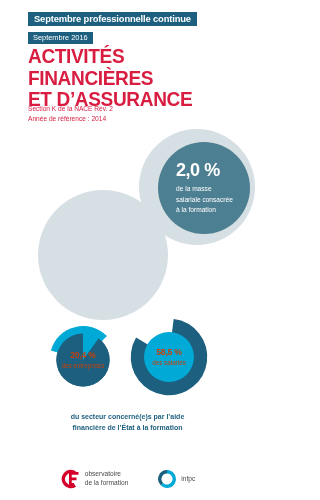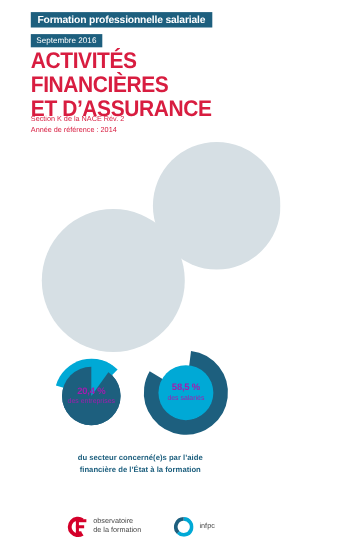--- a/index.html
+++ b/index.html
@@ -140,21 +140,21 @@
     position: absolute;
   }
   .donut svg { display: block; overflow: visible; }
   .donut-label {
     position: absolute;
     left: 0;
     right: 0;
     top: 50%;
     transform: translateY(-50%);
     text-align: center;
-    color: #a21caf;
+    color: #c2410c;
     pointer-events: none;
   }
   .donut-label .value {
     font-size: 8.6px;
     font-weight: bold;
     line-height: 1.05;
     letter-spacing: -0.2px;
     display: block;
   }
   .donut-label .caption {
@@ -208,37 +208,45 @@
   }
   .logo-text .ln { display: block; white-space: nowrap; }
   #logo-infpc .logo-text { color: #4a4a4a; }
 </style>
 </head>
 <body>
 
 <div class="page">
 
   <div class="header">
-    <div class="kicker">Formation professionnelle salariale</div>
+    <div class="kicker">Septembre professionnelle continue</div>
     <div class="date-badge">Septembre 2016</div>
   </div>
 
   <div class="title">
     <span class="ln">ACTIVITÉS FINANCIÈRES</span>
     <span class="ln">ET D’ASSURANCE</span>
   </div>
 
   <div class="subtitle">
     <span class="ln">Section K de la NACE Rév. 2</span>
     <span class="ln">Année de référence : 2014</span>
   </div>
 
   <div class="bubble-layer">
 
     <div class="halo" id="halo-masse"></div>
+    <div class="bubble" id="bubble-masse">
+      <span class="value">2,0 %</span>
+      <span class="caption">
+        <span class="ln">de la masse</span>
+        <span class="ln">salariale consacrée</span>
+        <span class="ln">à la formation</span>
+      </span>
+    </div>
 
     <div class="halo" id="halo-contribution"></div>
   </div>
 
   <div class="donut-layer">
 
     <div class="donut" id="donut-entreprises">
       <svg viewBox="0 0 100 100" width="70" height="70" aria-hidden="true">
 
         <circle cx="50" cy="50" r="38" fill="#1d5f7e"></circle>

